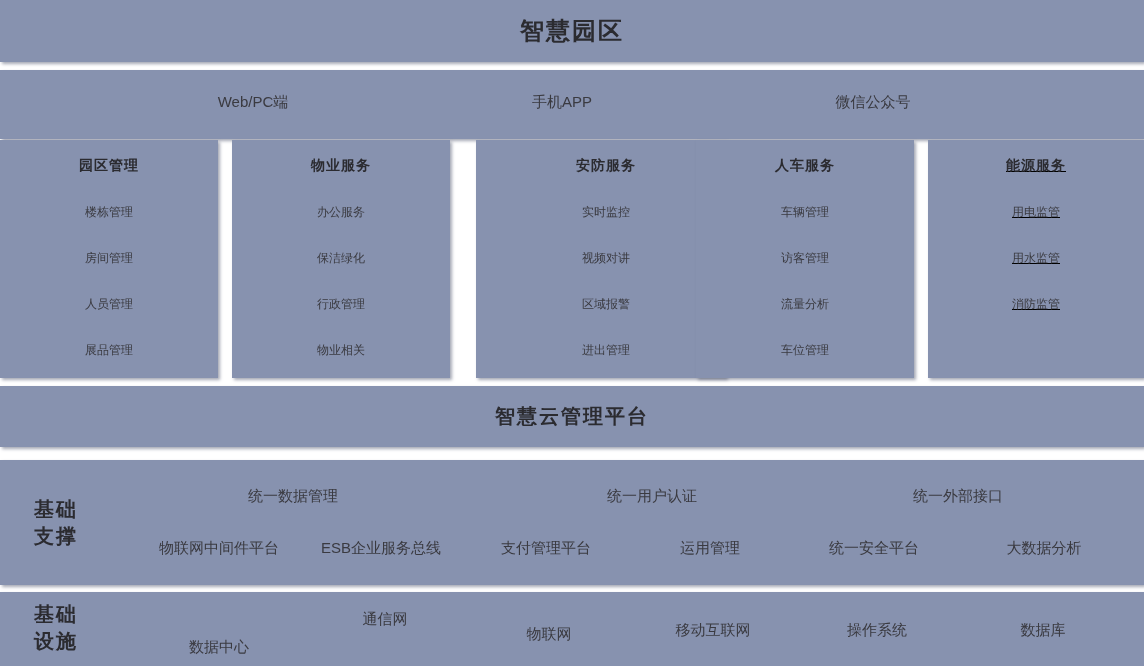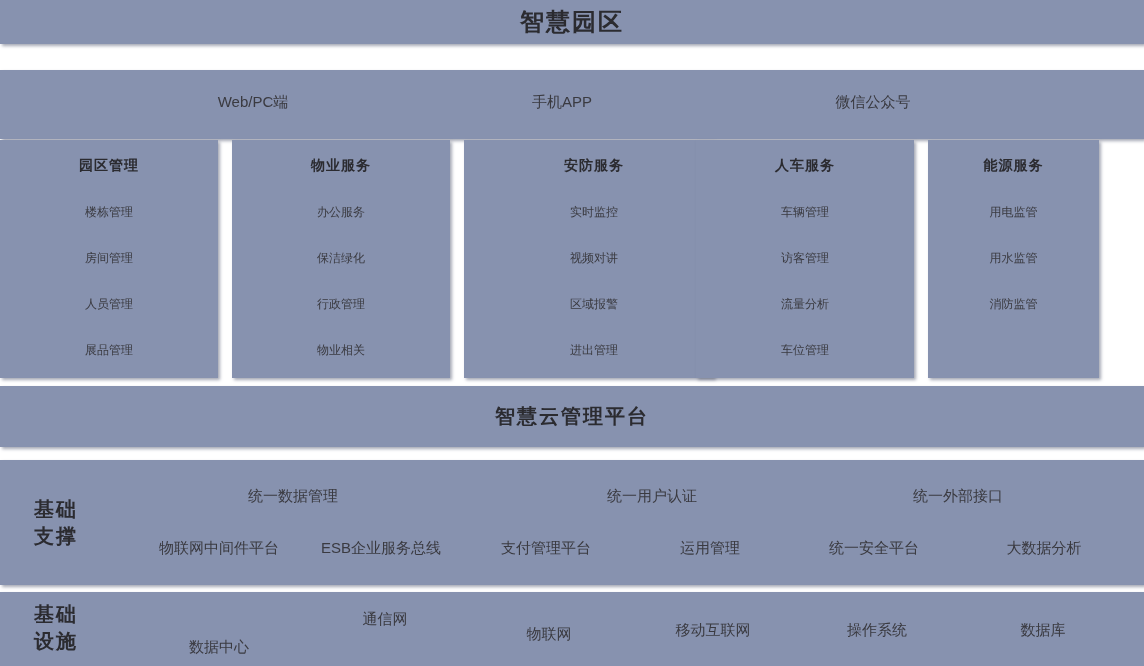--- a/index.html
+++ b/index.html
@@ -84,21 +84,21 @@
     line-height: 27px;
     color: var(--text-dark);
     letter-spacing: 2px;
   }
 </style>
 </head>
 <body>
 
 <div class="canvas">
 
-  <div class="block bar" style="top:0; height:44px;font-family:Liberation Serif, serif;">
+  <div class="block bar" style="top:0; height:62px;font-family:Liberation Serif, serif;">
     <span class="title-xl">智慧园区</span>
   </div>
 
   <div class="block channel-bar" style="width:1144px; left:0;">
     <span class="floating-label" style="left:253px; top:23px;">Web/PC端</span>
     <span class="floating-label" style="left:562px; top:23px;">手机APP</span>
     <span class="floating-label" style="left:873px; top:23px;">微信公众号</span>
   </div>
 
   <div class="block svc-col" style="left:0; width:218px;">
@@ -114,41 +114,41 @@
   <div class="block svc-col" style="left:232px; width:218px;">
     <div class="svc-title">物业服务</div>
     <div class="svc-items">
       <div class="svc-item">办公服务</div>
       <div class="svc-item">保洁绿化</div>
       <div class="svc-item">行政管理</div>
       <div class="svc-item">物业相关</div>
     </div>
   </div>
 
-  <div class="block svc-col" style="left:464px; width:250px;padding-left:10px;">
+  <div class="block svc-col" style="left:476px; width:250px;padding-left:10px;">
     <div class="svc-title">安防服务</div>
     <div class="svc-items">
       <div class="svc-item">实时监控</div>
       <div class="svc-item">视频对讲</div>
       <div class="svc-item">区域报警</div>
       <div class="svc-item">进出管理</div>
     </div>
   </div>
 
   <div class="block svc-col" style="left:696px; width:218px;">
     <div class="svc-title">人车服务</div>
     <div class="svc-items">
       <div class="svc-item">车辆管理</div>
       <div class="svc-item">访客管理</div>
       <div class="svc-item">流量分析</div>
       <div class="svc-item">车位管理</div>
     </div>
   </div>
 
-  <div class="block svc-col" style="left:928px; width:171px;">
+  <div class="block svc-col" style="left:928px; width:216px;text-decoration:underline;">
     <div class="svc-title">能源服务</div>
     <div class="svc-items">
       <div class="svc-item">用电监管</div>
       <div class="svc-item">用水监管</div>
       <div class="svc-item">消防监管</div>
     </div>
   </div>
 
   <div class="block bar platform-bar">
     <span class="title-lg">智慧云管理平台</span>

